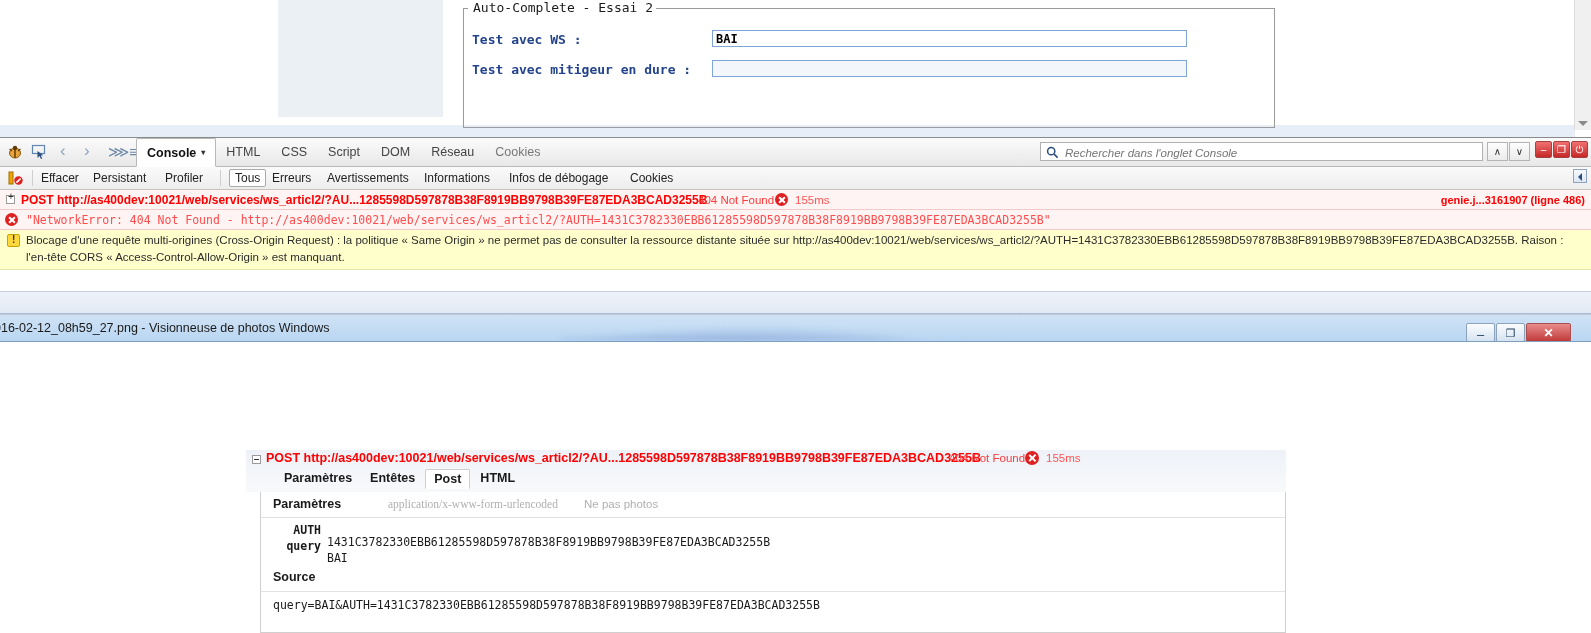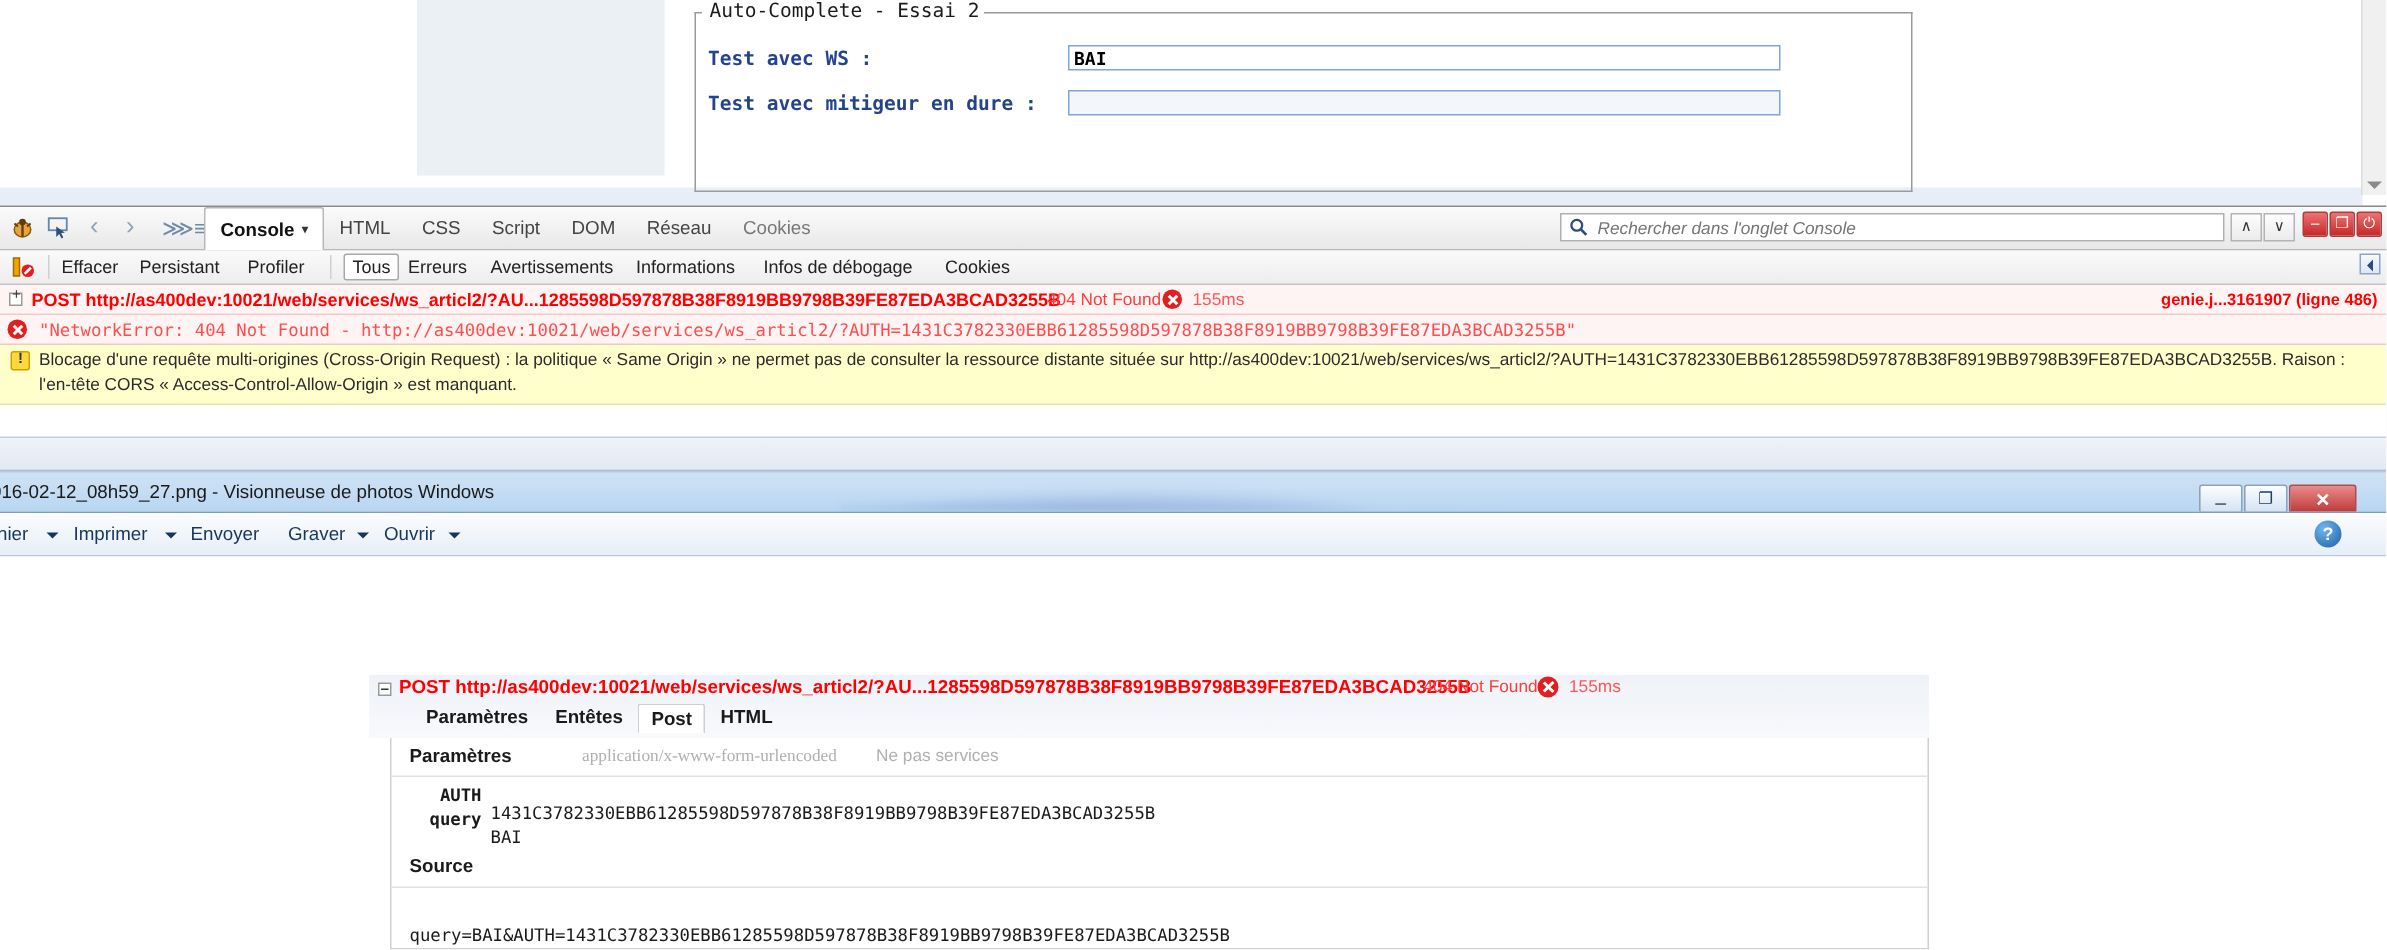--- a/index.html
+++ b/index.html
@@ -200,21 +200,21 @@
   .emb-secthead .t{position:absolute;left:12px;top:5px;font-size:12.5px;font-weight:bold;color:#1a1a1a;}
   .emb-secthead .m1{position:absolute;left:127px;top:6px;font-size:11.5px;color:#b0b0b0;font-family:Liberation Serif, serif;}
   .emb-secthead .m2{position:absolute;left:323px;top:6px;font-size:11.5px;color:#b0b0b0;}
   .emb-kv{position:relative;height:16px;}
   .emb-kv .k{position:absolute;left:12px;top:0;width:48px;text-align:right;
       font-family:"DejaVu Sans Mono","Liberation Mono",monospace;font-size:11.5px;font-weight:bold;color:#1a1a1a;}
   .emb-kv .v{position:absolute;left:66px;top:12px;
       font-family:"DejaVu Sans Mono","Liberation Mono",monospace;font-size:11.5px;color:#1a1a1a;}
   .emb-src-head{position:relative;height:24px;margin-top:12px;border-bottom:1px solid #e2e2e2;}
   .emb-src-head .t{position:absolute;left:12px;top:3px;font-size:12.5px;font-weight:bold;color:#1a1a1a;}
-  .emb-src-val{position:relative;height:18px;margin-top:24px;}
+  .emb-src-val{position:relative;height:18px;margin-top:6px;}
   .emb-src-val .v{position:absolute;left:12px;top:0;
       font-family:"DejaVu Sans Mono","Liberation Mono",monospace;font-size:11.5px;color:#1a1a1a;}
 </style>
 </head>
 <body>
 
 <div class="root">
 
   <div class="page-area">
     <div class="page-col-grey"></div>
@@ -353,34 +353,20 @@
         <span class="gl">–</span>
       </div>
       <div class="pv-wbtn max">
         <span class="gl">❐</span>
       </div>
       <div class="pv-wbtn close">
         <span class="gl">✕</span>
       </div>
     </div>
 
-    <div class="pv-toolbar">
-      <div class="pv-menu" style="left:-2px;">hier</div>
-      <div class="pv-caret" style="left:31px;"></div>
-      <div class="pv-menu" style="left:49px;">Imprimer</div>
-      <div class="pv-caret" style="left:110px;"></div>
-      <div class="pv-menu" style="left:127px;">Envoyer</div>
-      <div class="pv-menu" style="left:192px;">Graver</div>
-      <div class="pv-caret" style="left:238px;"></div>
-      <div class="pv-menu" style="left:256px;">Ouvrir</div>
-      <div class="pv-caret" style="left:299px;"></div>
-      <div class="pv-help">
-        <span>?</span>
-      </div>
-    </div>
 
     <div class="pv-canvas">
 
       <div class="emb">
 
         <div class="emb-head">
           <div class="emb-exp"></div>
           <div class="emb-title">POST http://as400dev:10021/web/services/ws_articl2/?AU...1285598D597878B38F8919BB9798B39FE87EDA3BCAD3255B</div>
           <div class="emb-status">404 Not Found</div>
           <div class="emb-errico"></div>
@@ -392,21 +378,21 @@
             <div class="emb-tab active">Post</div>
             <div class="emb-tab plain">HTML</div>
           </div>
         </div>
 
         <div class="emb-body">
 
           <div class="emb-secthead">
             <div class="t">Paramètres</div>
             <div class="m1">application/x-www-form-urlencoded</div>
-            <div class="m2">Ne pas services</div>
+            <div class="m2">Ne pas photos</div>
           </div>
 
           <div class="emb-kv" style="margin-top:5px;">
             <div class="k">AUTH</div>
             <div class="v">1431C3782330EBB61285598D597878B38F8919BB9798B39FE87EDA3BCAD3255B</div>
           </div>
           <div class="emb-kv">
             <div class="k">query</div>
             <div class="v">BAI</div>
           </div>

